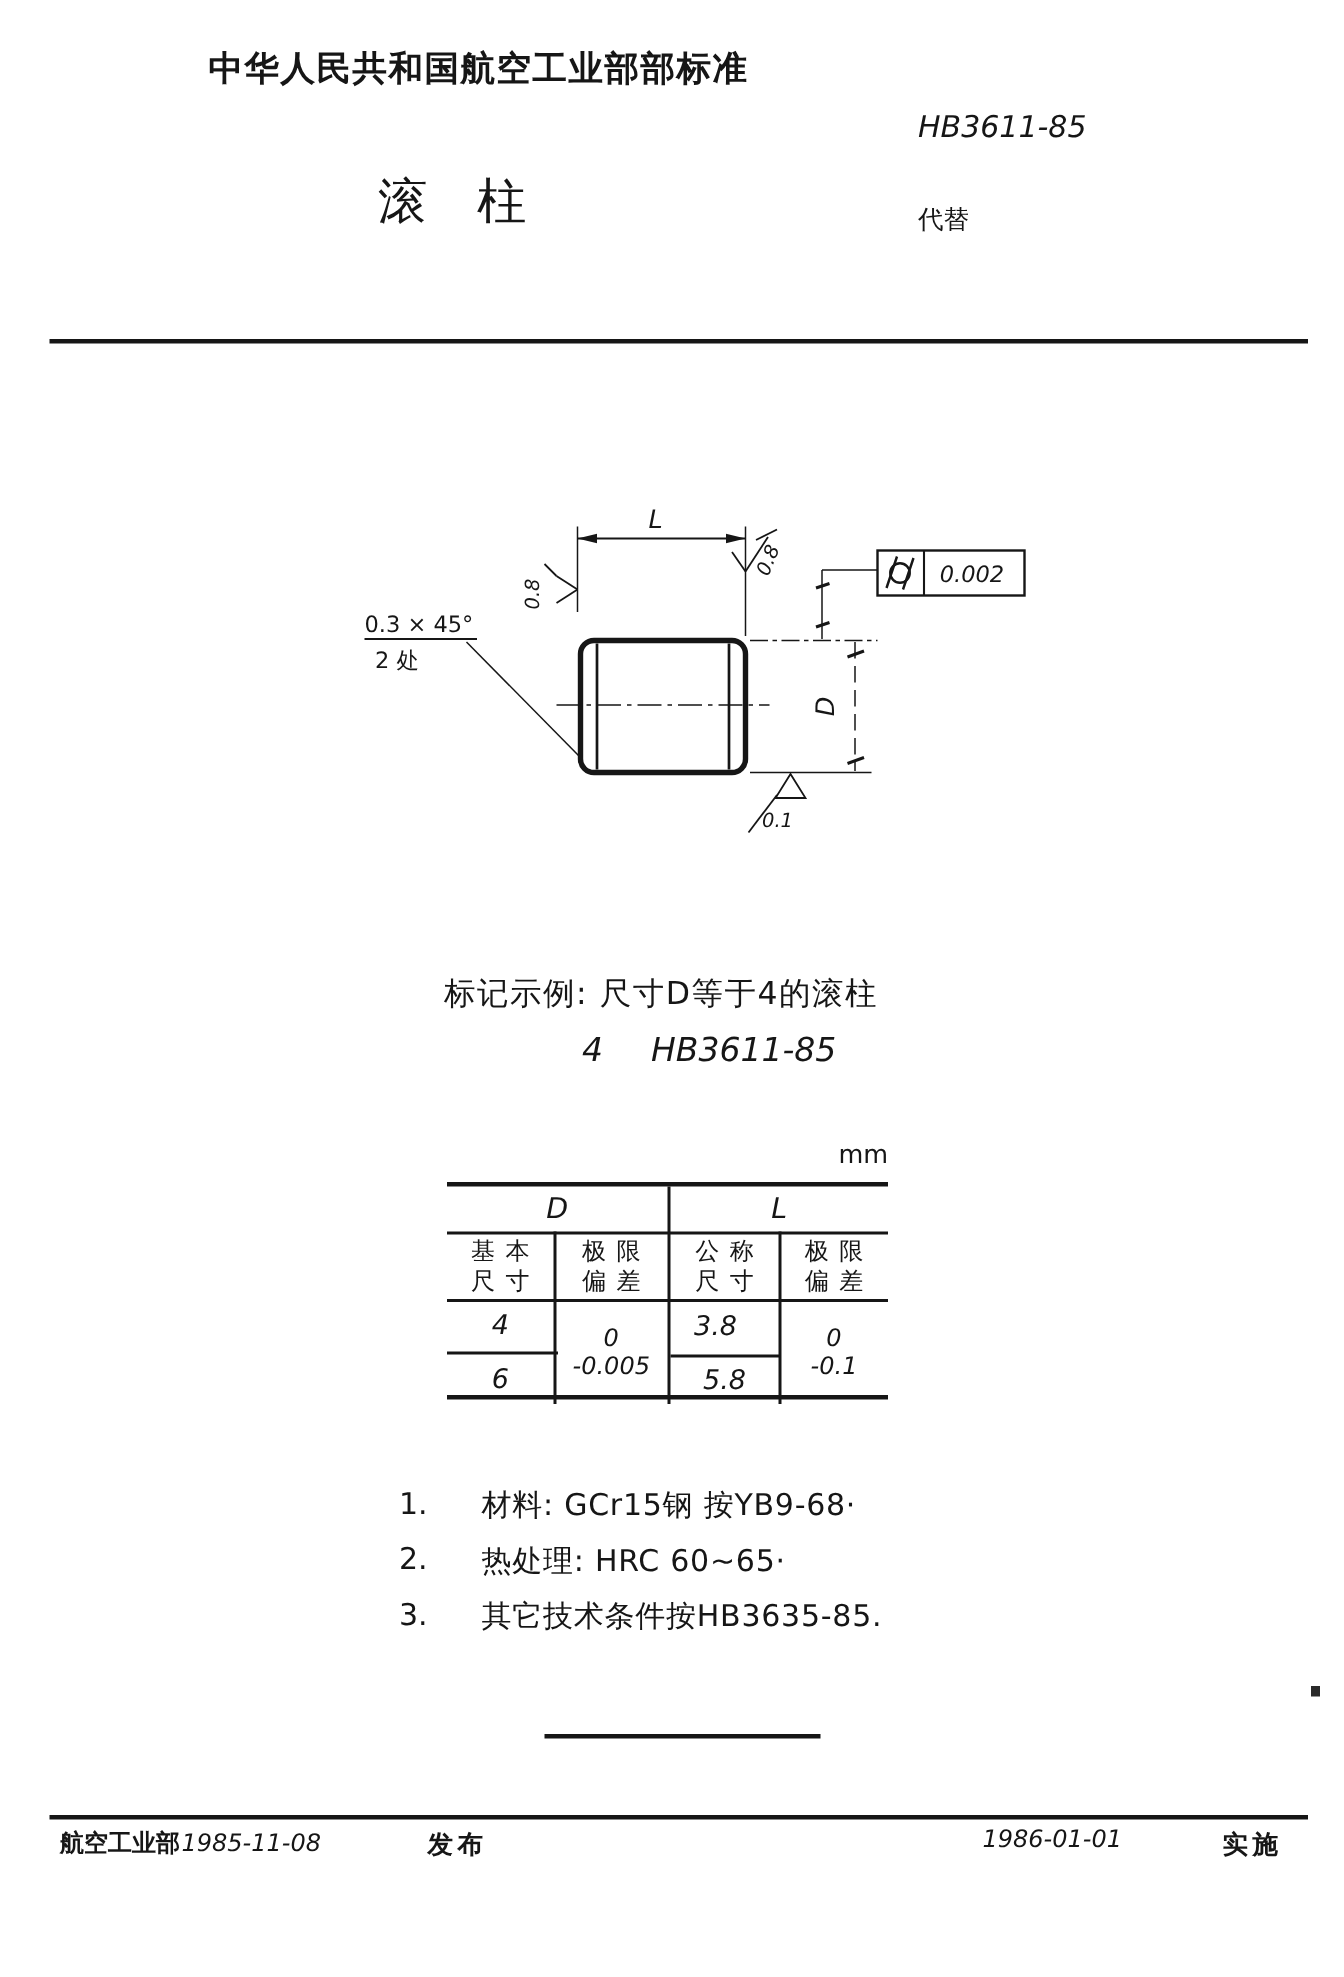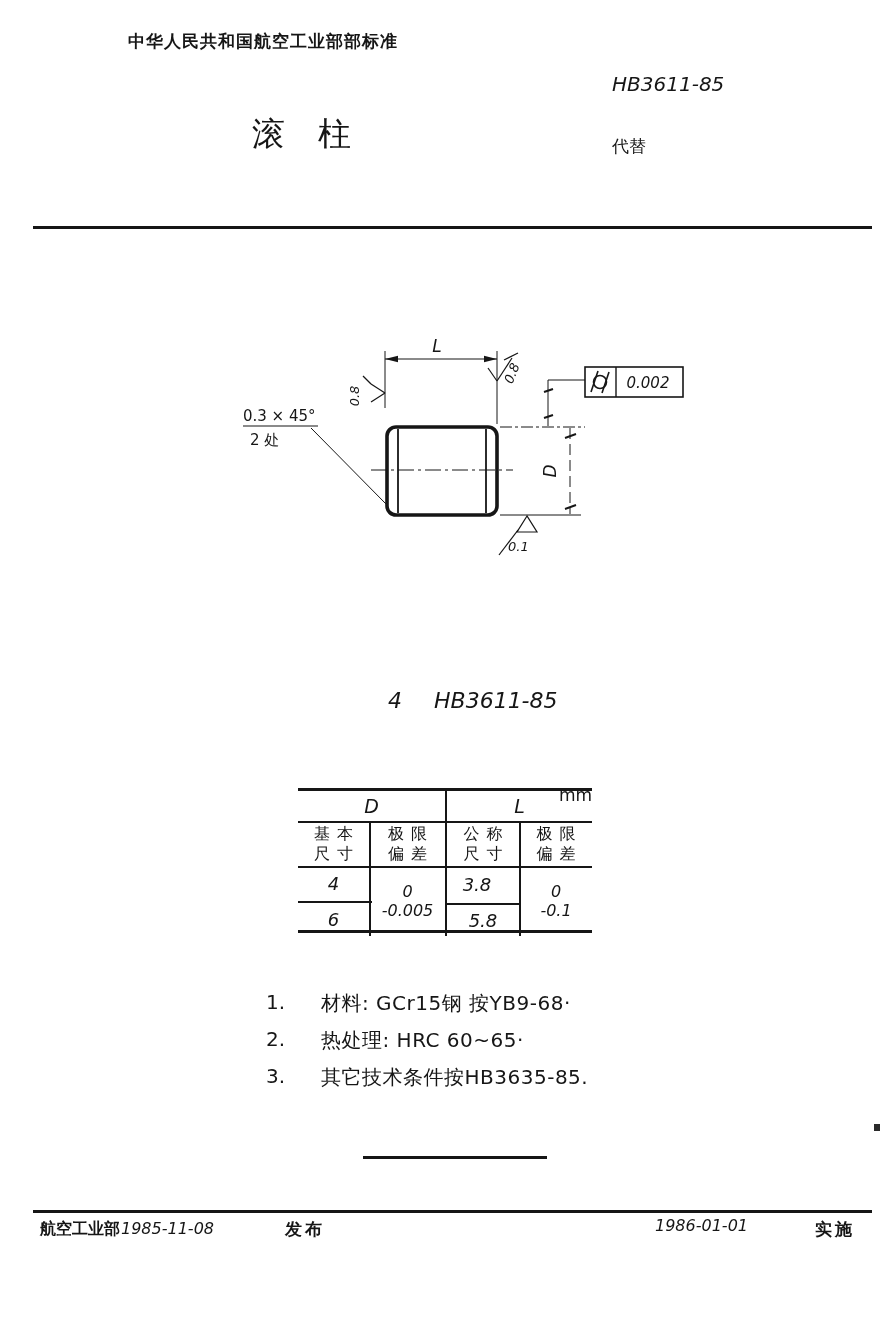--- a/index.html
+++ b/index.html
@@ -10,35 +10,35 @@
     margin:0 auto;
   }
   .abs { position:absolute; }
   .hand { font-family:"DejaVu Sans", sans-serif; }
   .it { font-style:italic; }
   .b { font-weight:bold; }
   .hline { position:absolute; background:#161616; }
   .vline { position:absolute; background:#161616; }
 
   
-  .org-title { left:128px; top:30px; font-size:17px; letter-spacing:1px; }
+  .org-title { left:139px; top:30px; font-size:23px; letter-spacing:1px; }
   .std-no { left:612px; top:72px; font-size:20px; }
   .doc-title { left:252px; top:112px; font-size:33px; display:flex; gap:33px; }
   .replaces { left:612px; top:135px; font-size:17px; }
 
   
   .gen-rough { left:746px; top:248px; display:flex; align-items:flex-start; }
   .gen-rough .lbl { font-size:21px; margin-top:10px; letter-spacing:2px; }
 
   
   .mark1 { left:296px; top:648px; font-size:21px; letter-spacing:1px; }
   .mark2 { left:388px; top:688px; font-size:22px; display:flex; gap:32px; }
 
   
-  .unit { left:559px; top:760px; font-size:17px;margin-top:25px; }
+  .unit { left:559px; top:760px; font-size:17px; }
   .tbl { left:298px; top:788px; width:294px; height:145px;
          border-top:3px solid #161616; border-bottom:3px solid #161616; }
   .tbl .cell { position:absolute; display:flex; align-items:center; justify-content:center; text-align:center; }
   .tbl .grp { font-size:19px; }
   .tbl .hdr { font-size:16px; line-height:20px; letter-spacing:7px; text-indent:7px; }
   .tbl .val { font-size:18px; }
   .tbl .tol { font-size:16px; line-height:19px; }
 
   
   .note-row { position:absolute; left:266px; font-size:20px; }
@@ -133,20 +133,21 @@
     <text x="437" y="352" font-size="17" class="hand" font-style="italic" text-anchor="middle">L</text>
     <text x="556" y="471" font-size="17" class="hand" font-style="italic" text-anchor="middle" transform="rotate(-90 556 471)">D</text>
     <text x="648" y="388" font-size="15" class="hand" font-style="italic" text-anchor="middle">0.002</text>
     <text x="243" y="421" font-size="15" class="hand">0.3 × 45°</text>
     <text x="250" y="445" font-size="15" class="hand">2 处</text>
     <text x="359" y="396" font-size="13" class="hand" font-style="italic" text-anchor="middle" transform="rotate(-90 359 396)">0.8</text>
     <text x="516" y="375" font-size="13" class="hand" font-style="italic" text-anchor="middle" transform="rotate(-68 516 375)">0.8</text>
     <text x="508" y="551" font-size="13" class="hand" font-style="italic">0.1</text>
   </svg>
 
+  <div class="abs mark1 hand">标记示例: 尺寸D等于4的滚柱</div>
   <div class="abs mark2 hand it">
     <span>4</span>
     <span>HB3611-85</span>
   </div>
 
   <div class="abs unit hand">mm</div>
   <div class="abs tbl">
 
     <div class="hline" style="left:0; top:30px; width:294px; height:2px;"></div>
     <div class="hline" style="left:0; top:75px; width:294px; height:2px;"></div>

